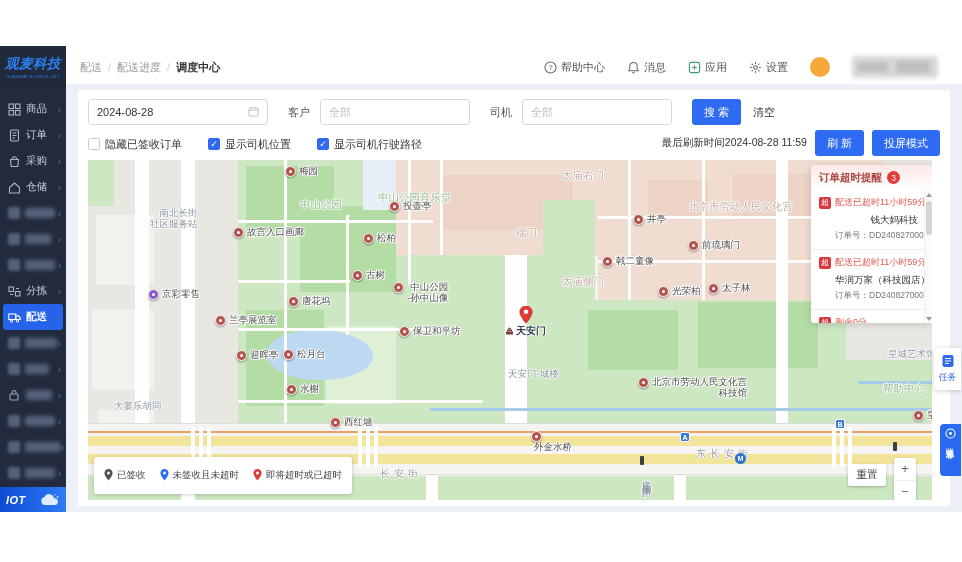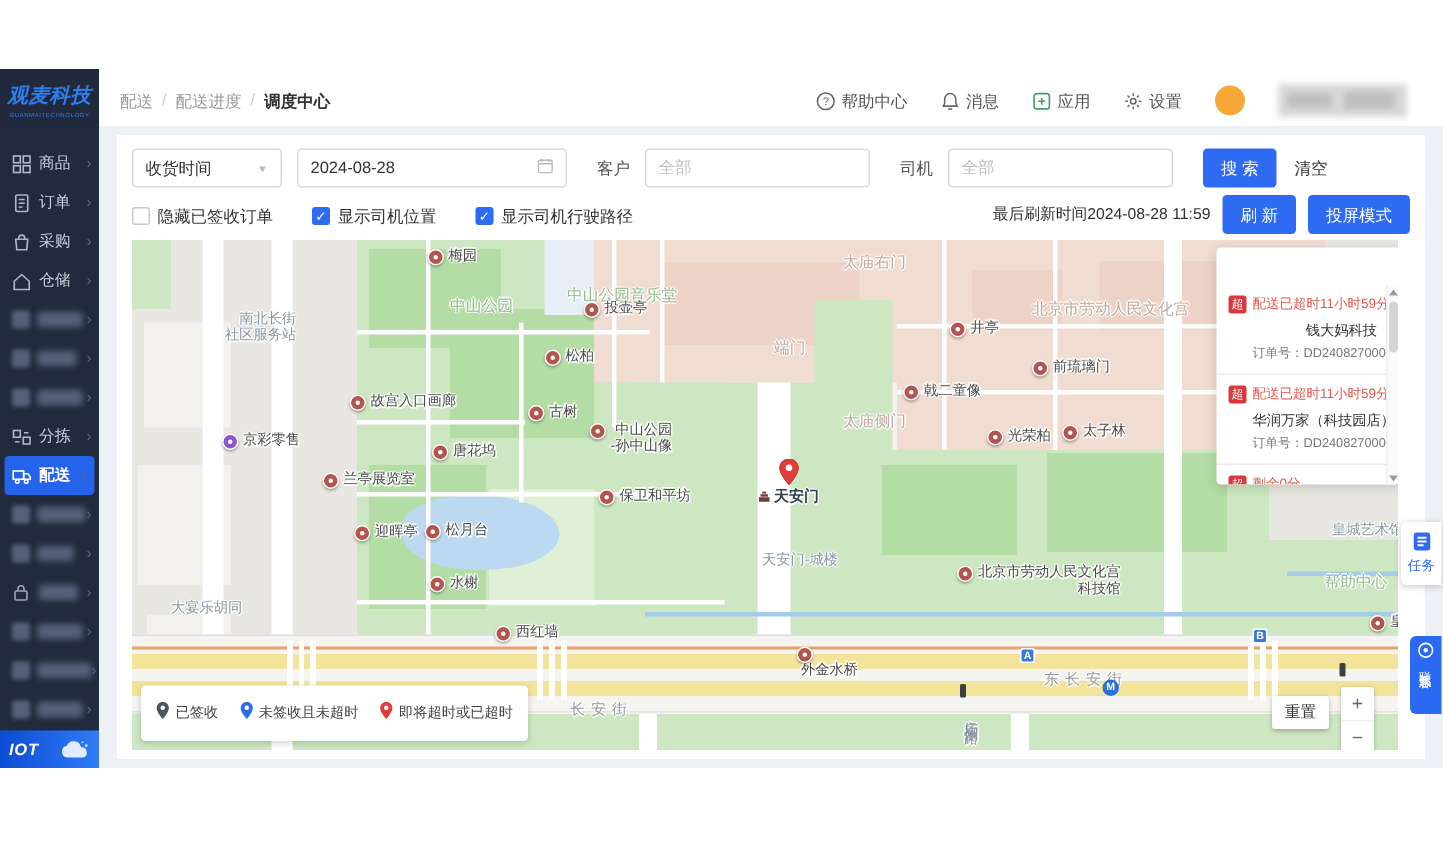--- a/index.html
+++ b/index.html
@@ -310,24 +310,20 @@
         <circle cx="17.5" cy="4" r="1" fill="#bcd6ff"></circle>
         <circle cx="15" cy="1.8" r=".7" fill="#bcd6ff"></circle>
       </svg>
   </div>
 </div>
 
 <div id="content-bg"></div>
 <div id="panel">
 
   <div id="filters">
-    <div class="ctl sel">
-      <span class="v">收货时间</span>
-      <span class="carr">▼</span>
-    </div>
     <div class="ctl datebox">
       <span>2024-08-28</span>
       <span>
         <svg viewBox="0 0 12 12" width="11" height="11">
             <rect x="1" y="2" width="10" height="9" rx="1" fill="none" stroke="#bbb" stroke-width="1"></rect>
             <path d="M1 4.5h10M3.5 1v2M8.5 1v2" stroke="#bbb" stroke-width="1"></path>
           </svg>
       </span>
     </div>
     <span class="flabel">客户</span>
@@ -425,21 +421,21 @@
     <div class="blk" style="left:770px;top:221px;width:74px;height:3px;background:#a6cbe8;z-index:2;"></div>
 
     <div class="tlight" style="left:552px;top:296px;"></div>
     <div class="tlight" style="left:805px;top:282px;"></div>
 
     <div id="poi-layer">
         <div class="poi" style="left: 197px; top: 6px;">
           <span class="pdot red"></span>
           <span class="plbl">梅园</span>
         </div>
-        <div class="poi" style="left: 145px; top: 67px; margin-top: 36px;">
+        <div class="poi" style="left: 145px; top: 67px;">
           <span class="pdot red"></span>
           <span class="plbl">故宫入口画廊</span>
         </div>
         <div class="poi" style="left: 60px; top: 129px;">
           <span class="pdot purple"></span>
           <span class="plbl">京彩零售</span>
         </div>
         <div class="poi" style="left: 301px; top: 41px;">
           <span class="pdot red"></span>
           <span class="plbl">投壶亭</span>
@@ -576,20 +572,24 @@
         </span>
       </div>
 
     <div id="resetbtn">重置</div>
     <div id="zoomctl">
       <div>+</div>
       <div>−</div>
     </div>
 
     <div id="alert">
+      <div class="hd">
+        <span class="t">订单超时提醒</span>
+        <span class="n">3</span>
+      </div>
       <div id="orders">
           <div class="order">
             <div class="row1">
               <span class="tag">超</span>
               <span class="st">配送已超时11小时59分</span>
             </div>
             <div class="nm">钱大妈科技</div>
             <div class="no">订单号：DD24082700005</div>
           </div>
           <div class="order">

